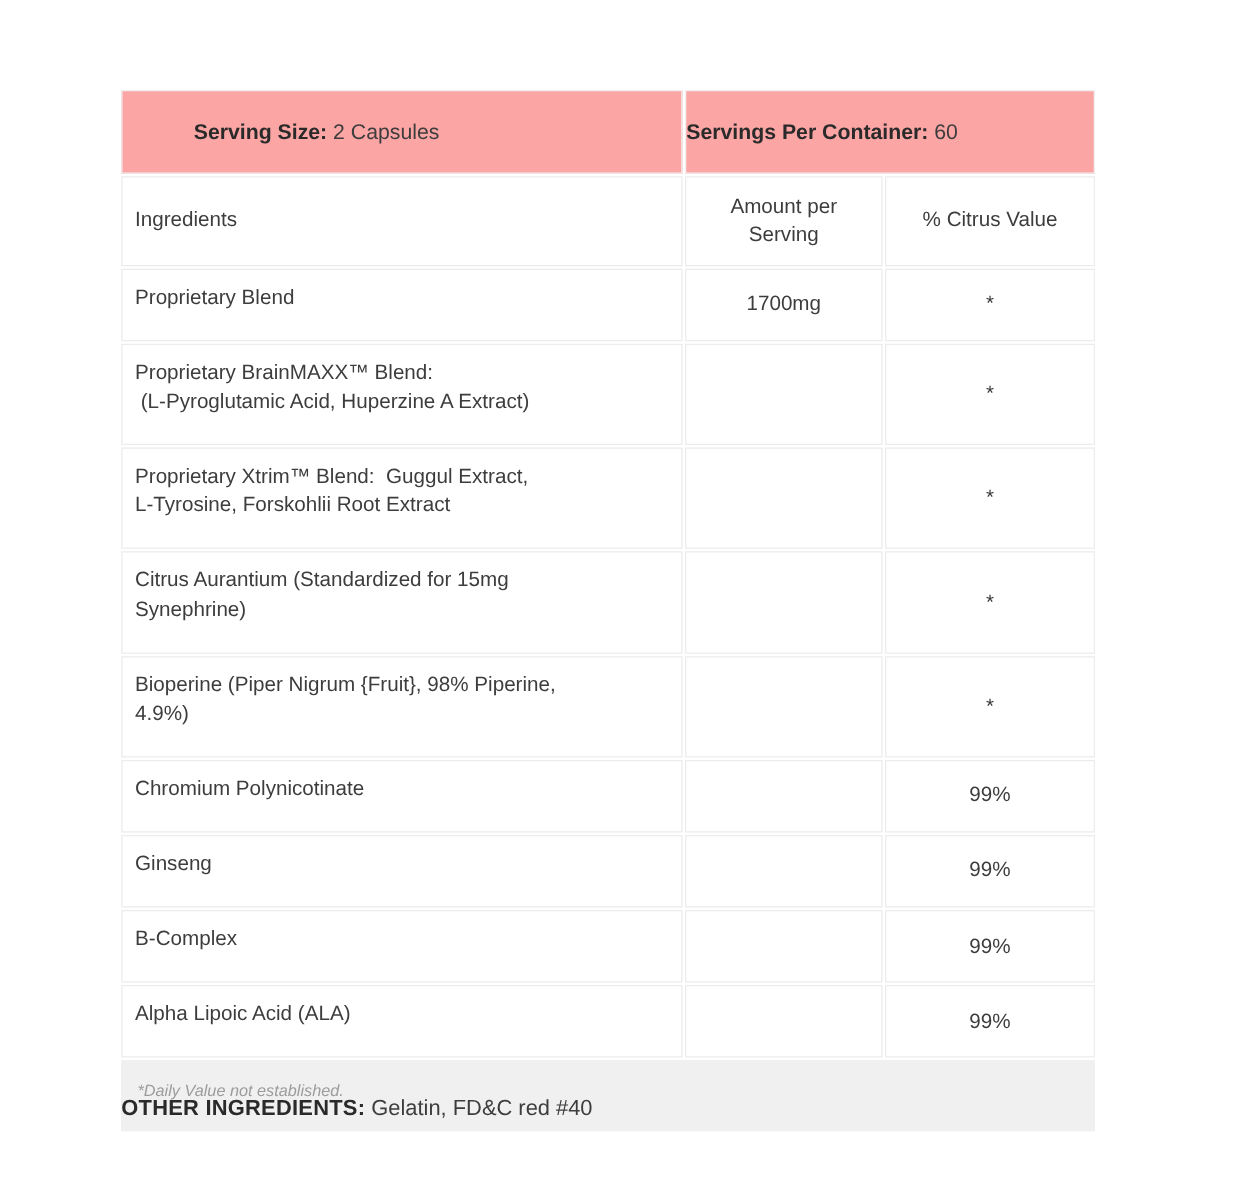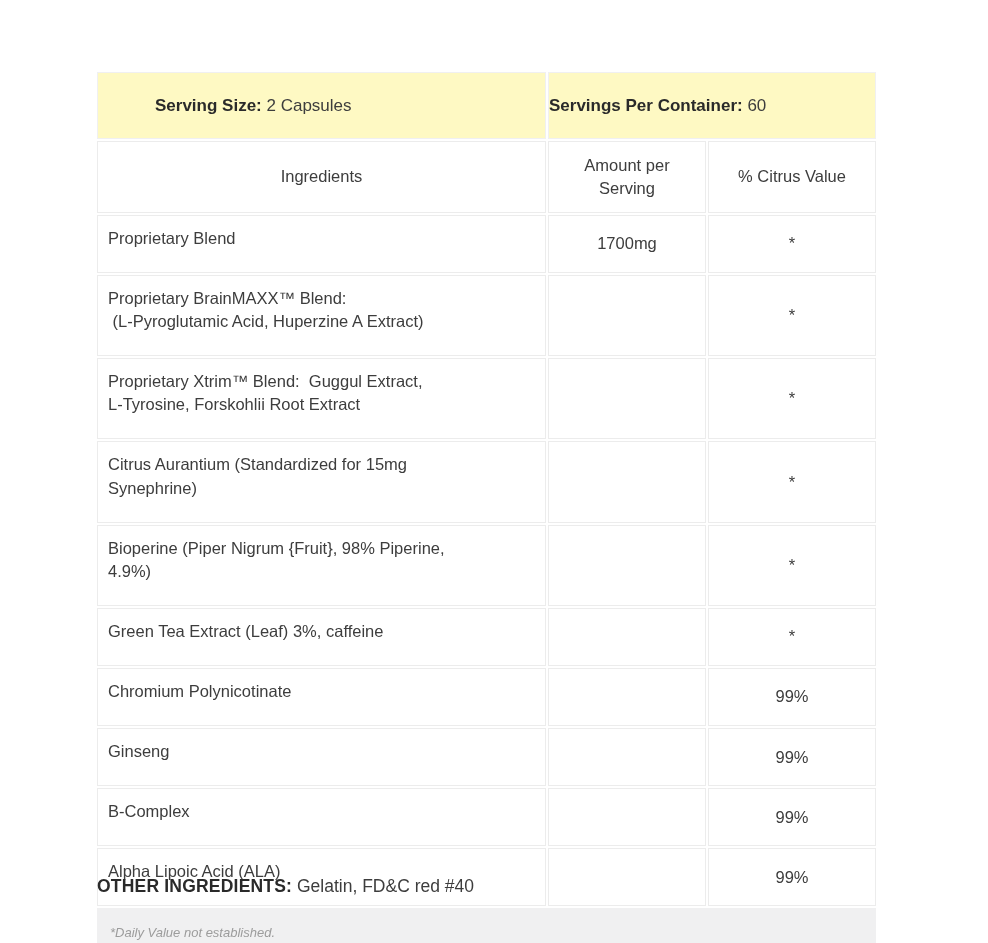--- a/index.html
+++ b/index.html
@@ -32,37 +32,37 @@
     color: #3d3d3d;
     font-size: 16.5px;
     line-height: 1.4;
     vertical-align: middle;
     background: #ffffff;
     border: 1px solid #ececec;
   }
 
   
   tr.serving-band td {
-    background: #fef9c3;
+    background: #fca5a5;
     border: 1px solid #f0f0f1;
     padding: 21px 0 20px 0;
     font-size: 17px;
     white-space: nowrap;
   }
   tr.serving-band td.left-cell { padding-left: 57px; }
   tr.serving-band td.right-cell { padding-left: 0px; }
   .bold-label { font-weight: bold; color: #2a2a2a; }
   .normal-val { color: #3d3d3d; }
 
   
   tr.col-headers th {
     padding: 12px 10px;
     font-size: 16.5px;
   }
-  th.ing-head { text-align: center; }
+  th.ing-head { text-align: left; }
   th.centered { text-align: center; white-space: pre-line; }
 
   
   td.ingredient {
     text-align: left;
     padding: 11px 12px 22px 10px;
     white-space: pre-wrap;
   }
   td.amount {
     text-align: center;
@@ -147,25 +147,20 @@
       <td class="amount"></td>
       <td class="dv">*</td>
     </tr>
     <tr>
       <td class="ingredient">Bioperine (Piper Nigrum {Fruit}, 98% Piperine,
 4.9%)</td>
       <td class="amount"></td>
       <td class="dv">*</td>
     </tr>
     <tr>
-      <td class="ingredient">Green Tea Extract (Leaf) 3%, caffeine</td>
-      <td class="amount"></td>
-      <td class="dv">*</td>
-    </tr>
-    <tr>
       <td class="ingredient">Chromium Polynicotinate</td>
       <td class="amount"></td>
       <td class="dv">99%</td>
     </tr>
     <tr>
       <td class="ingredient">Ginseng</td>
       <td class="amount"></td>
       <td class="dv">99%</td>
     </tr>
     <tr>

